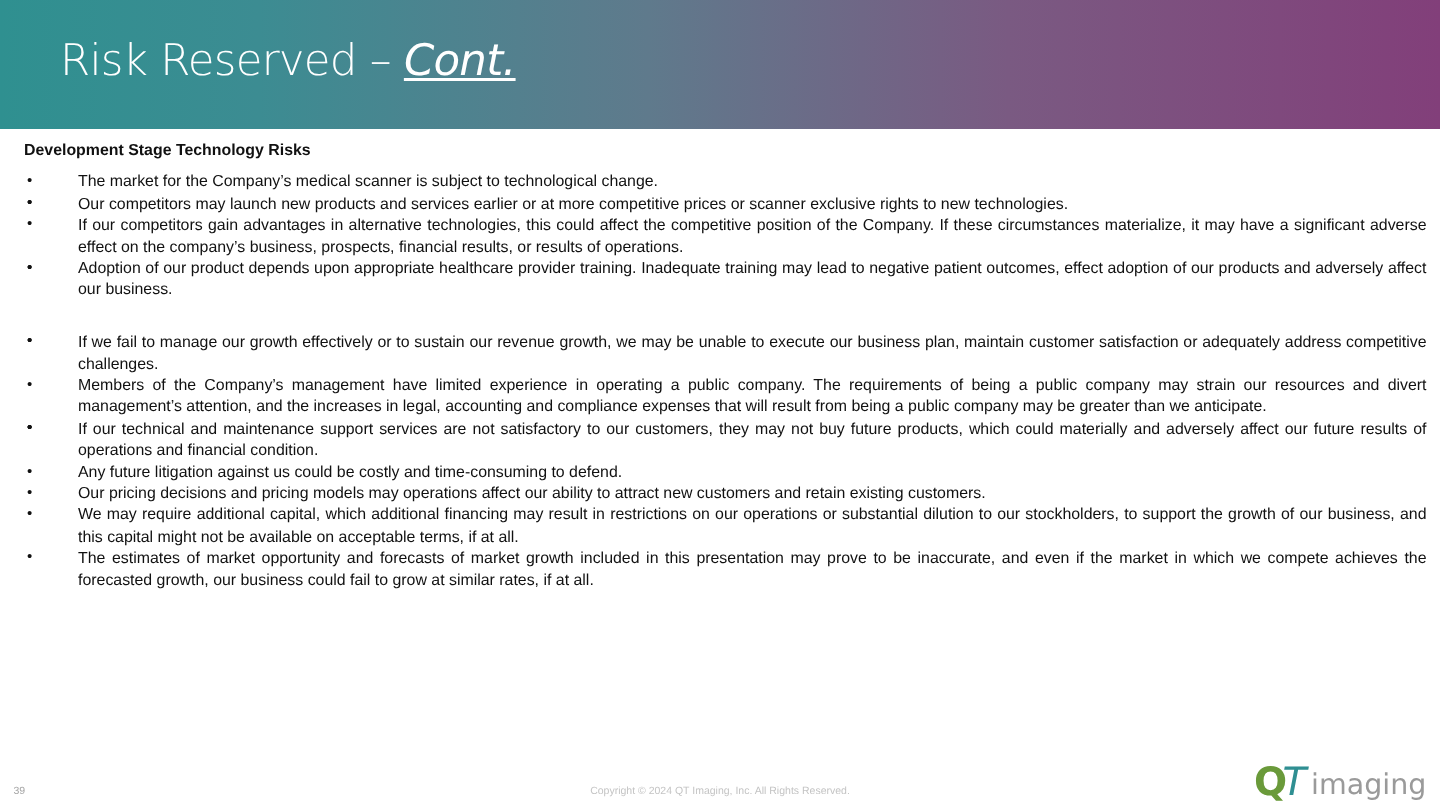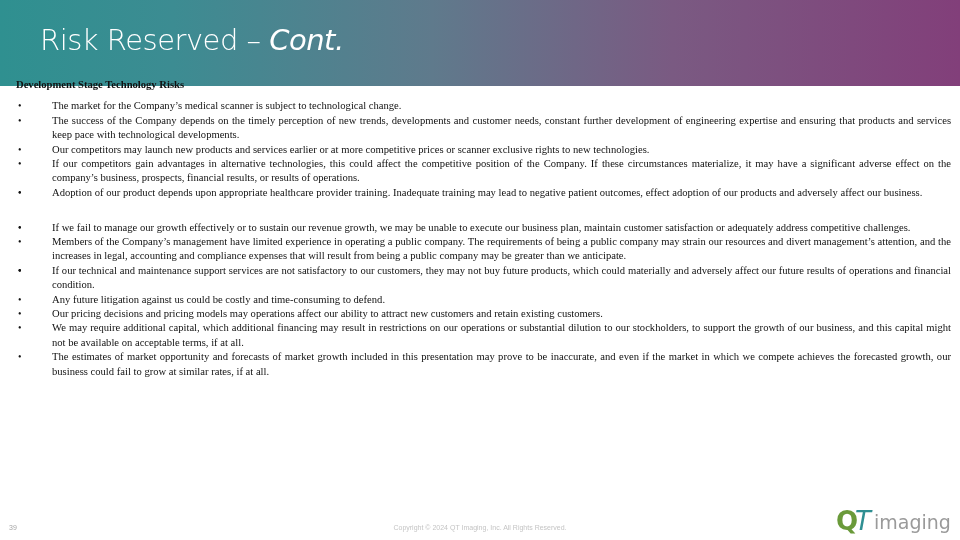--- a/index.html
+++ b/index.html
@@ -32,30 +32,30 @@
       font-family: "DejaVu Sans", sans-serif;
       font-weight: 300;
       font-size: 29px;
       letter-spacing: -0.5px;
       color: #ffffff;
       line-height: 36px;
       white-space: nowrap;
     }
     .slide-title .title-italic {
       font-style: italic;
+      text-decoration: underline;
     }
     .content {
       position: absolute;
       left: 16px;
-      top: 78px;
+      top: 93px;
       width: 935px;
       font-size: 10.6px;
       line-height: 14.4px;
       color: #111111;
-      font-family: Liberation Serif, serif;
     }
     .section-heading {
       font-weight: bold;
       margin: 0 0 7px 0;
       height: 14.4px;
     }
     .section-gap {
       height: 14.4px;
     }
     ul.risk-list {
@@ -105,21 +105,21 @@
 
   <div class="header-band">
     <h1 class="slide-title"><span>Risk Reserved – </span><span class="title-italic">Cont.</span></h1>
   </div>
 
   <div class="content">
 
     <div class="section-heading">Development Stage Technology Risks</div>
     <ul class="risk-list">
       <li><span class="bullet">•</span><span>The market for the Company’s medical scanner is subject to technological change.</span></li>
-      <li><span class="bullet">•</span><span>The success of the Company depends on the timely perception of new trends, developments and customer needs, constant further development of engineering expertise and ensuring that products and services keep pace with technological developments.</span></li>
+      <li><span class="bullet">•</span></li>
       <li><span class="bullet">•</span><span>Our competitors may launch new products and services earlier or at more competitive prices or scanner exclusive rights to new technologies.</span></li>
       <li><span class="bullet">•</span><span>If our competitors gain advantages in alternative technologies, this could affect the competitive position of the Company.  If these circumstances materialize, it may have a significant adverse effect on the company’s business, prospects, financial results, or results of operations.</span></li>
       <li><span class="bullet">•</span></li>
       <li><span class="bullet">•</span><span>Adoption of our product depends upon appropriate healthcare provider training.  Inadequate training may lead to negative patient outcomes, effect adoption of our products and adversely affect our business.</span></li>
     </ul>
 
     <div class="section-gap"></div>
     <div style="height:6px"></div>
 
     <ul class="risk-list">

